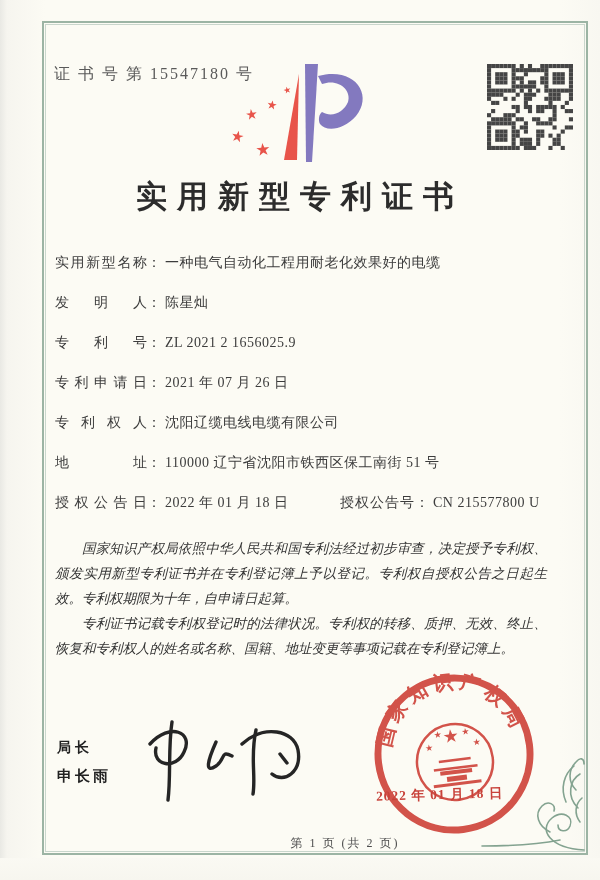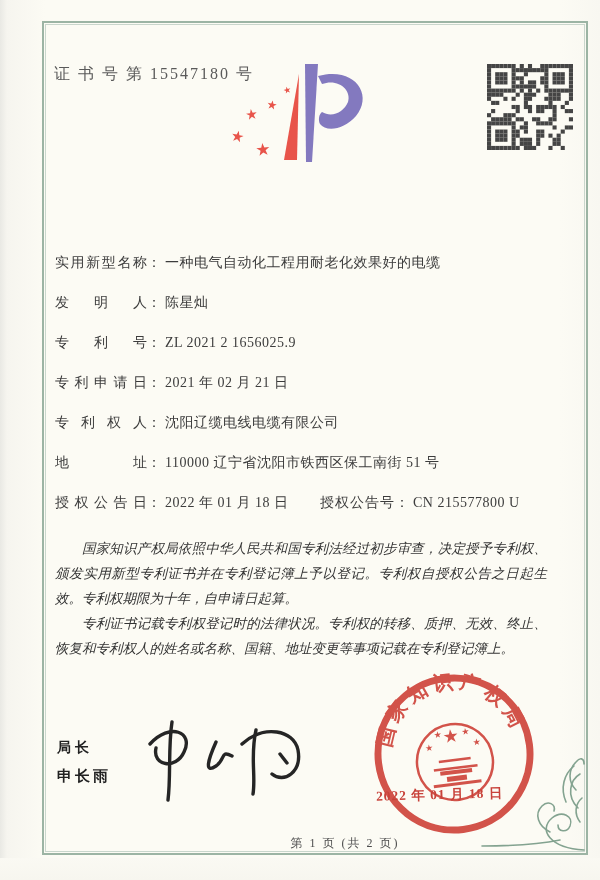--- a/index.html
+++ b/index.html
@@ -16,21 +16,21 @@
   .cert-number{position:absolute;left:54px;top:64px;font-size:16px;letter-spacing:2px;color:#5a5a5a;}
   .logo{position:absolute;left:226px;top:56px;}
   .qr{position:absolute;left:487px;top:64px;width:86px;height:86px;}
   .title{position:absolute;left:0;top:176px;width:600px;margin:0;text-align:center;
     font-size:31px;font-weight:bold;letter-spacing:10px;color:#2c2c2c;}
   .fields{position:absolute;left:55px;top:254px;width:494px;font-size:14px;color:#3c3c3c;}
   .field-row{height:20px;margin-bottom:20px;white-space:nowrap;}
   .flabel{display:inline-block;width:92px;text-align:justify;text-align-last:justify;vertical-align:top;}
   .fcolon{display:inline-block;margin-right:4px;}
   .fvalue{letter-spacing:0.5px;}
-  .pair2{margin-left:28px;}
+  .pair2{margin-left:48px;}
   .pair2 .flabel{width:auto;letter-spacing:1px;}
   .paragraphs{position:absolute;left:55px;top:536px;width:492px;}
   .paragraphs p{margin:0;font-size:13.5px;line-height:25px;text-indent:2em;text-align:justify;
     font-style:italic;color:#333;}
   .sig-title{position:absolute;left:57px;top:739px;font-size:14px;letter-spacing:4px;color:#222;font-weight:bold;text-align:center;}
   .sig-name{position:absolute;left:57px;top:767px;font-size:15px;letter-spacing:3px;color:#222;font-weight:bold;}
   .sig-script{position:absolute;left:138px;top:710px;}
   .seal{position:absolute;left:370px;top:670px;transform:rotate(-7deg);opacity:0.92;}
   .seal-date{position:absolute;left:376px;top:786px;font-size:13.5px;color:#c8423a;letter-spacing:1px;
     transform:rotate(-1.5deg);font-weight:bold;}
@@ -285,33 +285,34 @@
           <rect x="24" y="80" width="4" height="4"></rect>
           <rect x="28" y="80" width="4" height="4"></rect>
           <rect x="36" y="80" width="4" height="4"></rect>
           <rect x="40" y="80" width="4" height="4"></rect>
           <rect x="44" y="80" width="4" height="4"></rect>
           <rect x="60" y="80" width="4" height="4"></rect>
           <rect x="72" y="80" width="4" height="4"></rect>
         </g>
       </svg></div>
 
+  <h1 class="title">实用新型专利证书</h1>
 
   <div class="fields">
     <div class="field-row">
       <span class="flabel">实用新型名称</span><span class="fcolon">：</span><span class="fvalue">一种电气自动化工程用耐老化效果好的电缆</span>
     </div>
     <div class="field-row">
       <span class="flabel">发明人</span><span class="fcolon">：</span><span class="fvalue">陈星灿</span>
     </div>
     <div class="field-row">
       <span class="flabel">专利号</span><span class="fcolon">：</span><span class="fvalue">ZL 2021 2 1656025.9</span>
     </div>
     <div class="field-row">
-      <span class="flabel">专利申请日</span><span class="fcolon">：</span><span class="fvalue">2021 年 02 月 21 日</span>
+      <span class="flabel">专利申请日</span><span class="fcolon">：</span><span class="fvalue">2021 年 07 月 26 日</span>
     </div>
     <div class="field-row">
       <span class="flabel">专利权人</span><span class="fcolon">：</span><span class="fvalue">沈阳辽缆电线电缆有限公司</span>
     </div>
     <div class="field-row">
       <span class="flabel">地址</span><span class="fcolon">：</span><span class="fvalue">110000 辽宁省沈阳市铁西区保工南街 51 号</span>
     </div>
     <div class="field-row">
       <span>
         <span class="flabel">授权公告日</span><span class="fcolon">：</span><span class="fvalue">2022 年 01 月 18 日</span>

